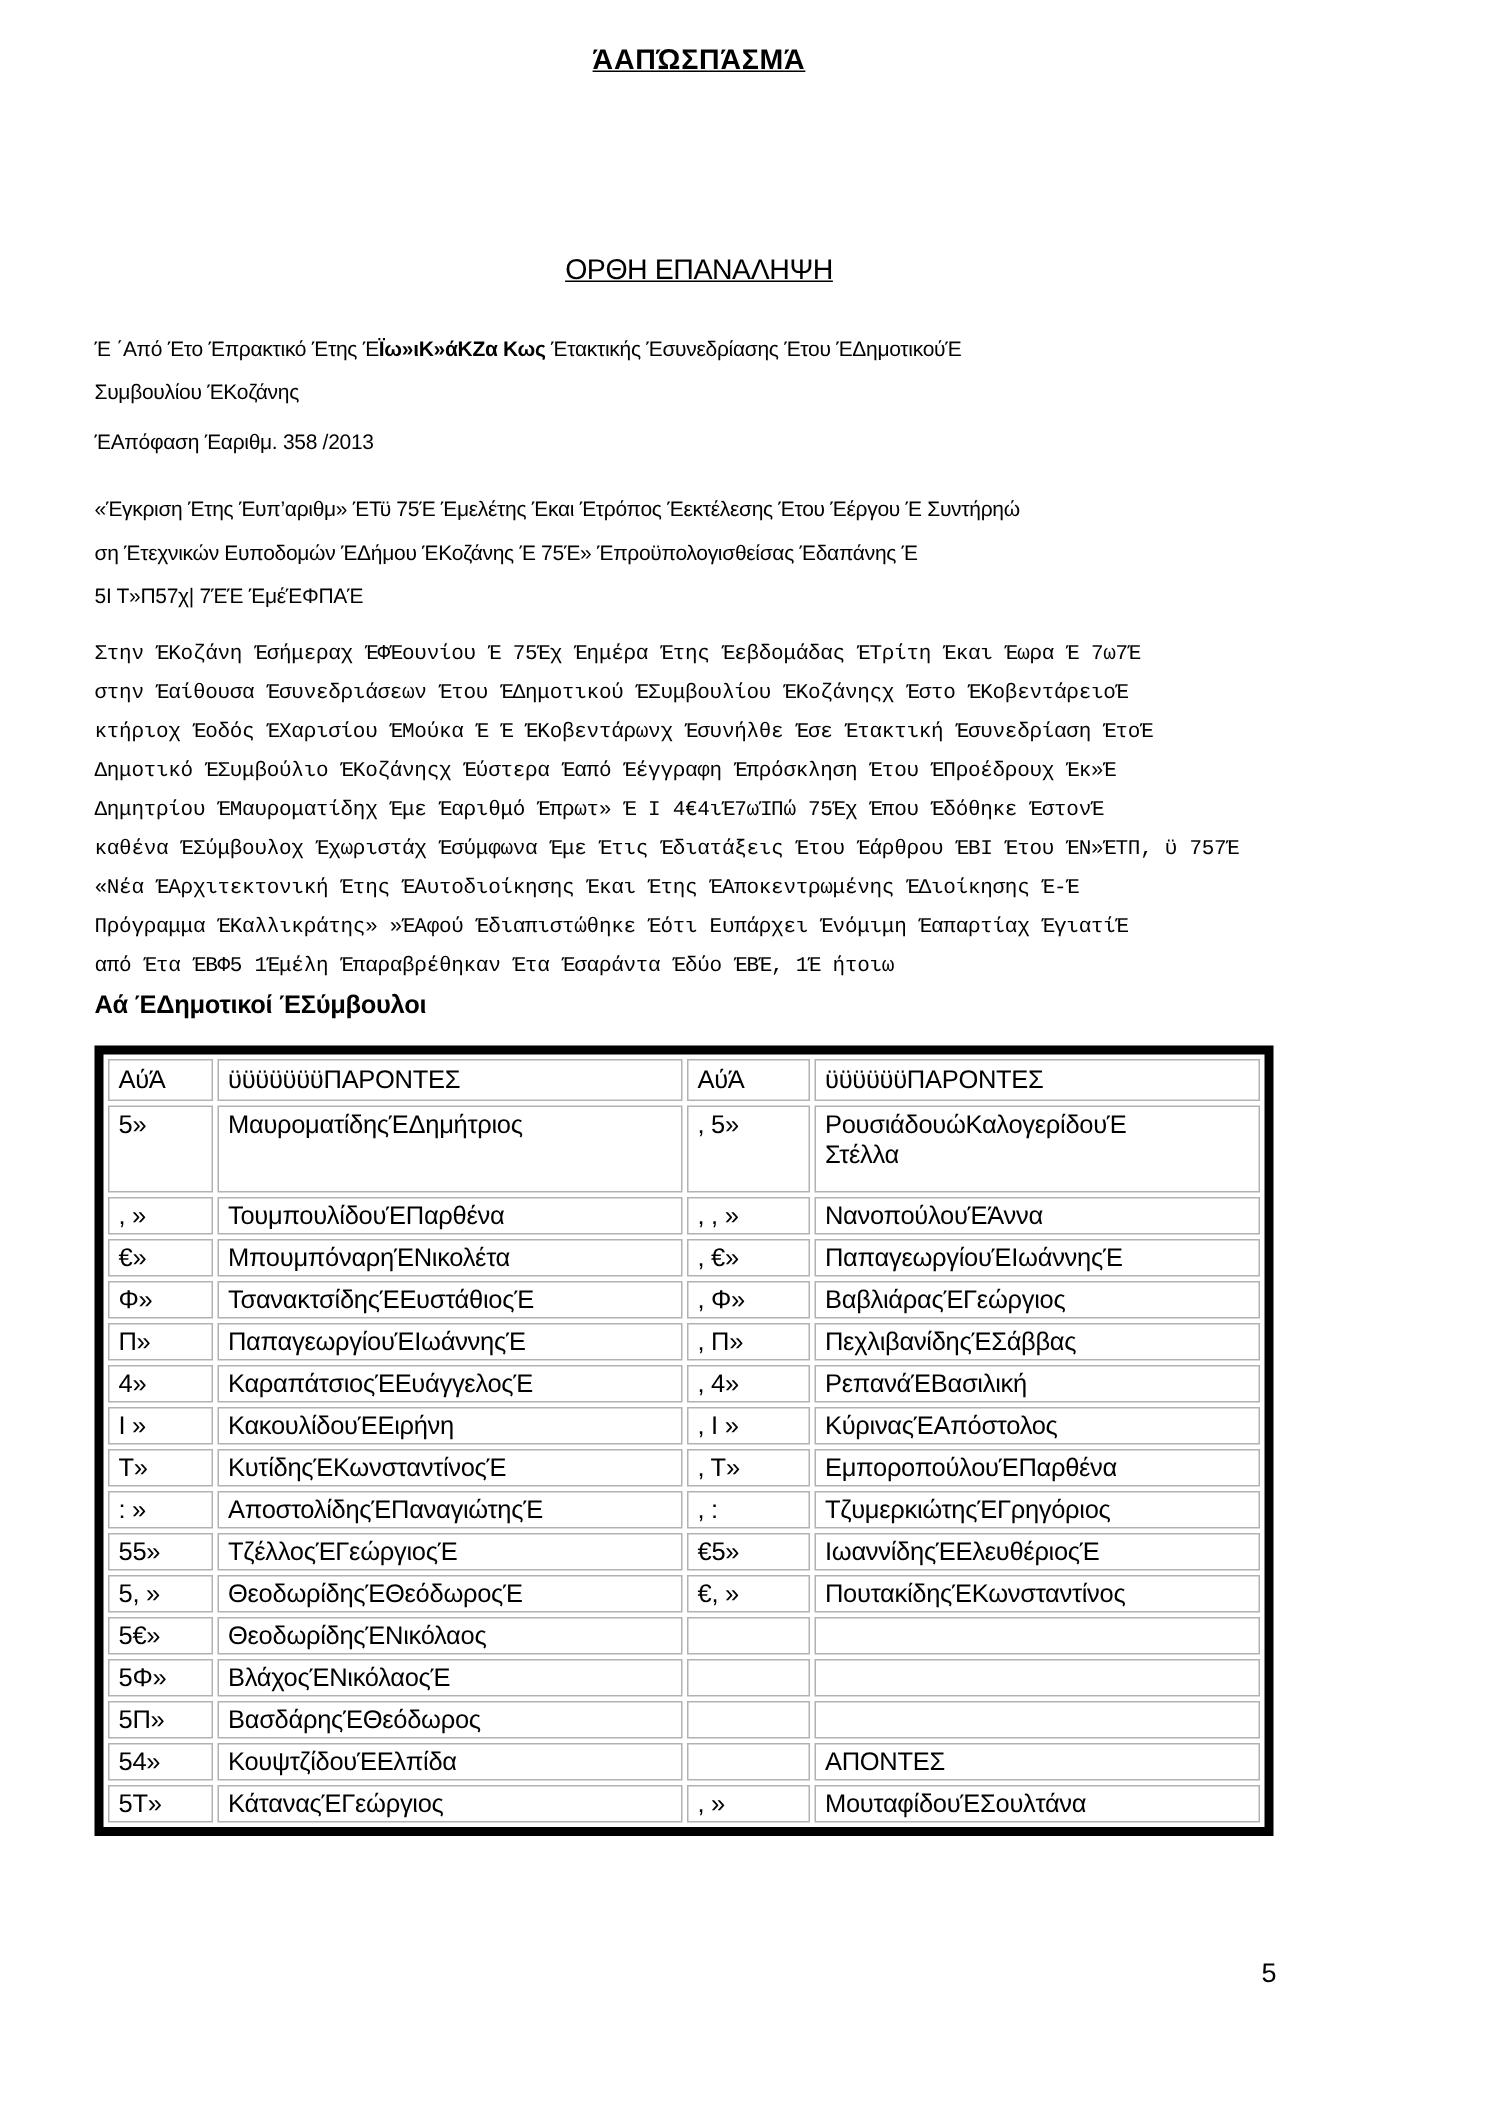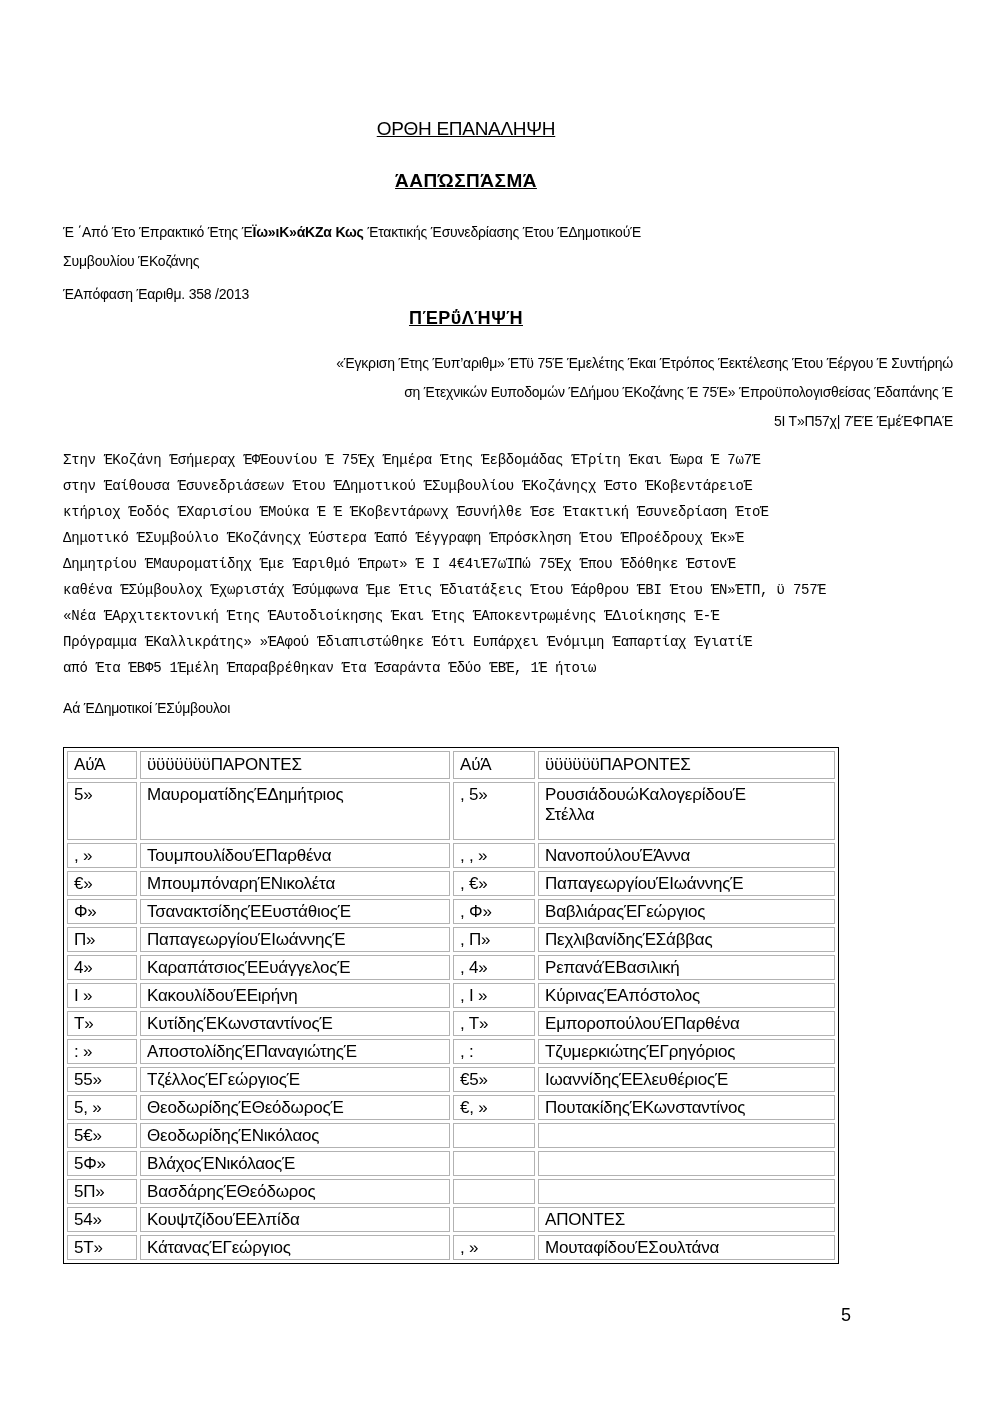--- a/index.html
+++ b/index.html
@@ -13,61 +13,58 @@
   .t1{margin-top:118px;font-size:19px;line-height:22px;letter-spacing:-0.3px;}
   .t1 span{text-decoration:underline;}
   .t2{margin-top:30px;font-size:19px;line-height:22px;font-weight:bold;letter-spacing:0.5px;}
   .t2 span{text-decoration:underline;}
   .t3{margin-top:2px;font-size:18px;line-height:22px;font-weight:bold;letter-spacing:0.5px;}
   .t3 span{text-decoration:underline;}
   .para{width:890px;margin:0 0 0 63px;font-size:14px;line-height:29px;
         letter-spacing:-0.2px;white-space:pre-line;}
   .p1{margin-top:26px;}
   .decision{margin-top:7px;line-height:22px;}
-  .p2{margin-top:20px;text-align:right;}
+  .p2{margin-top:20px;}
   .p3{margin-top:11px;line-height:26px;font-family:Liberation Mono, monospace;}
-  .members-heading{margin-top:16px;margin-left:63px;font-size:14px;line-height:22px;letter-spacing:-0.2px;}
+  .members-heading{margin-top:2px;margin-left:63px;font-size:17px;line-height:22px;letter-spacing:-0.2px;font-weight:bold;}
   table.council{
-    margin:28px 0 0 63px;width:740px;table-layout:fixed;
+    margin:16px 0 0 63px;width:740px;table-layout:fixed;
     border-collapse:separate;border-spacing:3px;
-    border:1px solid #000000;background:#fff;
+    border:6px solid #000000;background:#fff;
   }
   table.council td,table.council th{
     border:1px solid #b2b2b2;background:#fff;
     font-size:17px;font-weight:normal;letter-spacing:-0.2px;
     padding:0 6px;height:23px;vertical-align:middle;
     overflow:hidden;white-space:pre-line;text-align:left;
   }
   table.council th{height:26px;}
   tr.tall td{height:54px;vertical-align:top;padding-top:2px;}
   td.c-num-r{text-align:right;padding-right:9px;}
   td.c-num-l{text-align:left;padding-left:8px;}
   .page-number{position:absolute;left:826px;top:1305px;width:40px;text-align:center;font-size:18px;}
 </style>
 </head>
 <body>
 
 <div class="content">
 
+  <div class="titleblock t2">
+    <span>ΆΑΠΏΣΠΆΣΜΆ</span>
+  </div>
+
   <div class="titleblock t1">
     <span>ΟΡΘΗ ΕΠΑΝΑΛΗΨΗ</span>
-  </div>
-
-  <div class="titleblock t2">
-    <span>ΆΑΠΏΣΠΆΣΜΆ</span>
   </div>
 
   <p class="para p1"><span>Έ  ΄Από Έτο Έπρακτικό Έτης Έ</span><b>Ϊω»ιΚ»άΚΖα Κως</b><span> Έτακτικής Έσυνεδρίασης Έτου ΈΔημοτικούΈ
 Συμβουλίου ΈΚοζάνης</span></p>
 
   <p class="para decision">ΈΑπόφαση Έαριθμ. 358 /2013</p>
 
-  <div class="titleblock t3">
-    <span>ΠΈΡΰΛΉΨΉ</span>
-  </div>
 
   <p class="para p2">«Έγκριση Έτης Έυπ’αριθμ» ΈΤϋ 75Έ Έμελέτης Έκαι Έτρόπος Έεκτέλεσης Έτου Έέργου Έ Συντήρηώ
 ση Έτεχνικών Ευποδομών ΈΔήμου ΈΚοζάνης Έ 75Έ» Έπροϋπολογισθείσας Έδαπάνης Έ
 5Ι Τ»Π57χ| 7ΈΈ ΈμέΈΦΠΑΈ</p>
 
   <p class="para p3">Στην ΈΚοζάνη Έσήμεραχ ΈΦΈουνίου Έ 75Έχ Έημέρα Έτης Έεβδομάδας ΈΤρίτη Έκαι Έωρα Έ 7ω7Έ
 στην Έαίθουσα Έσυνεδριάσεων Έτου ΈΔημοτικού ΈΣυμβουλίου ΈΚοζάνηςχ Έστο ΈΚοβεντάρειοΈ
 κτήριοχ Έοδός ΈΧαρισίου ΈΜούκα Έ Έ ΈΚοβεντάρωνχ Έσυνήλθε Έσε Έτακτική Έσυνεδρίαση ΈτοΈ
 Δημοτικό ΈΣυμβούλιο ΈΚοζάνηςχ Έύστερα Έαπό Έέγγραφη Έπρόσκληση Έτου ΈΠροέδρουχ Έκ»Έ
 Δημητρίου ΈΜαυροματίδηχ Έμε Έαριθμό Έπρωτ» Έ Ι 4€4ιΈ7ωΊΠώ 75Έχ Έπου Έδόθηκε ΈστονΈ

